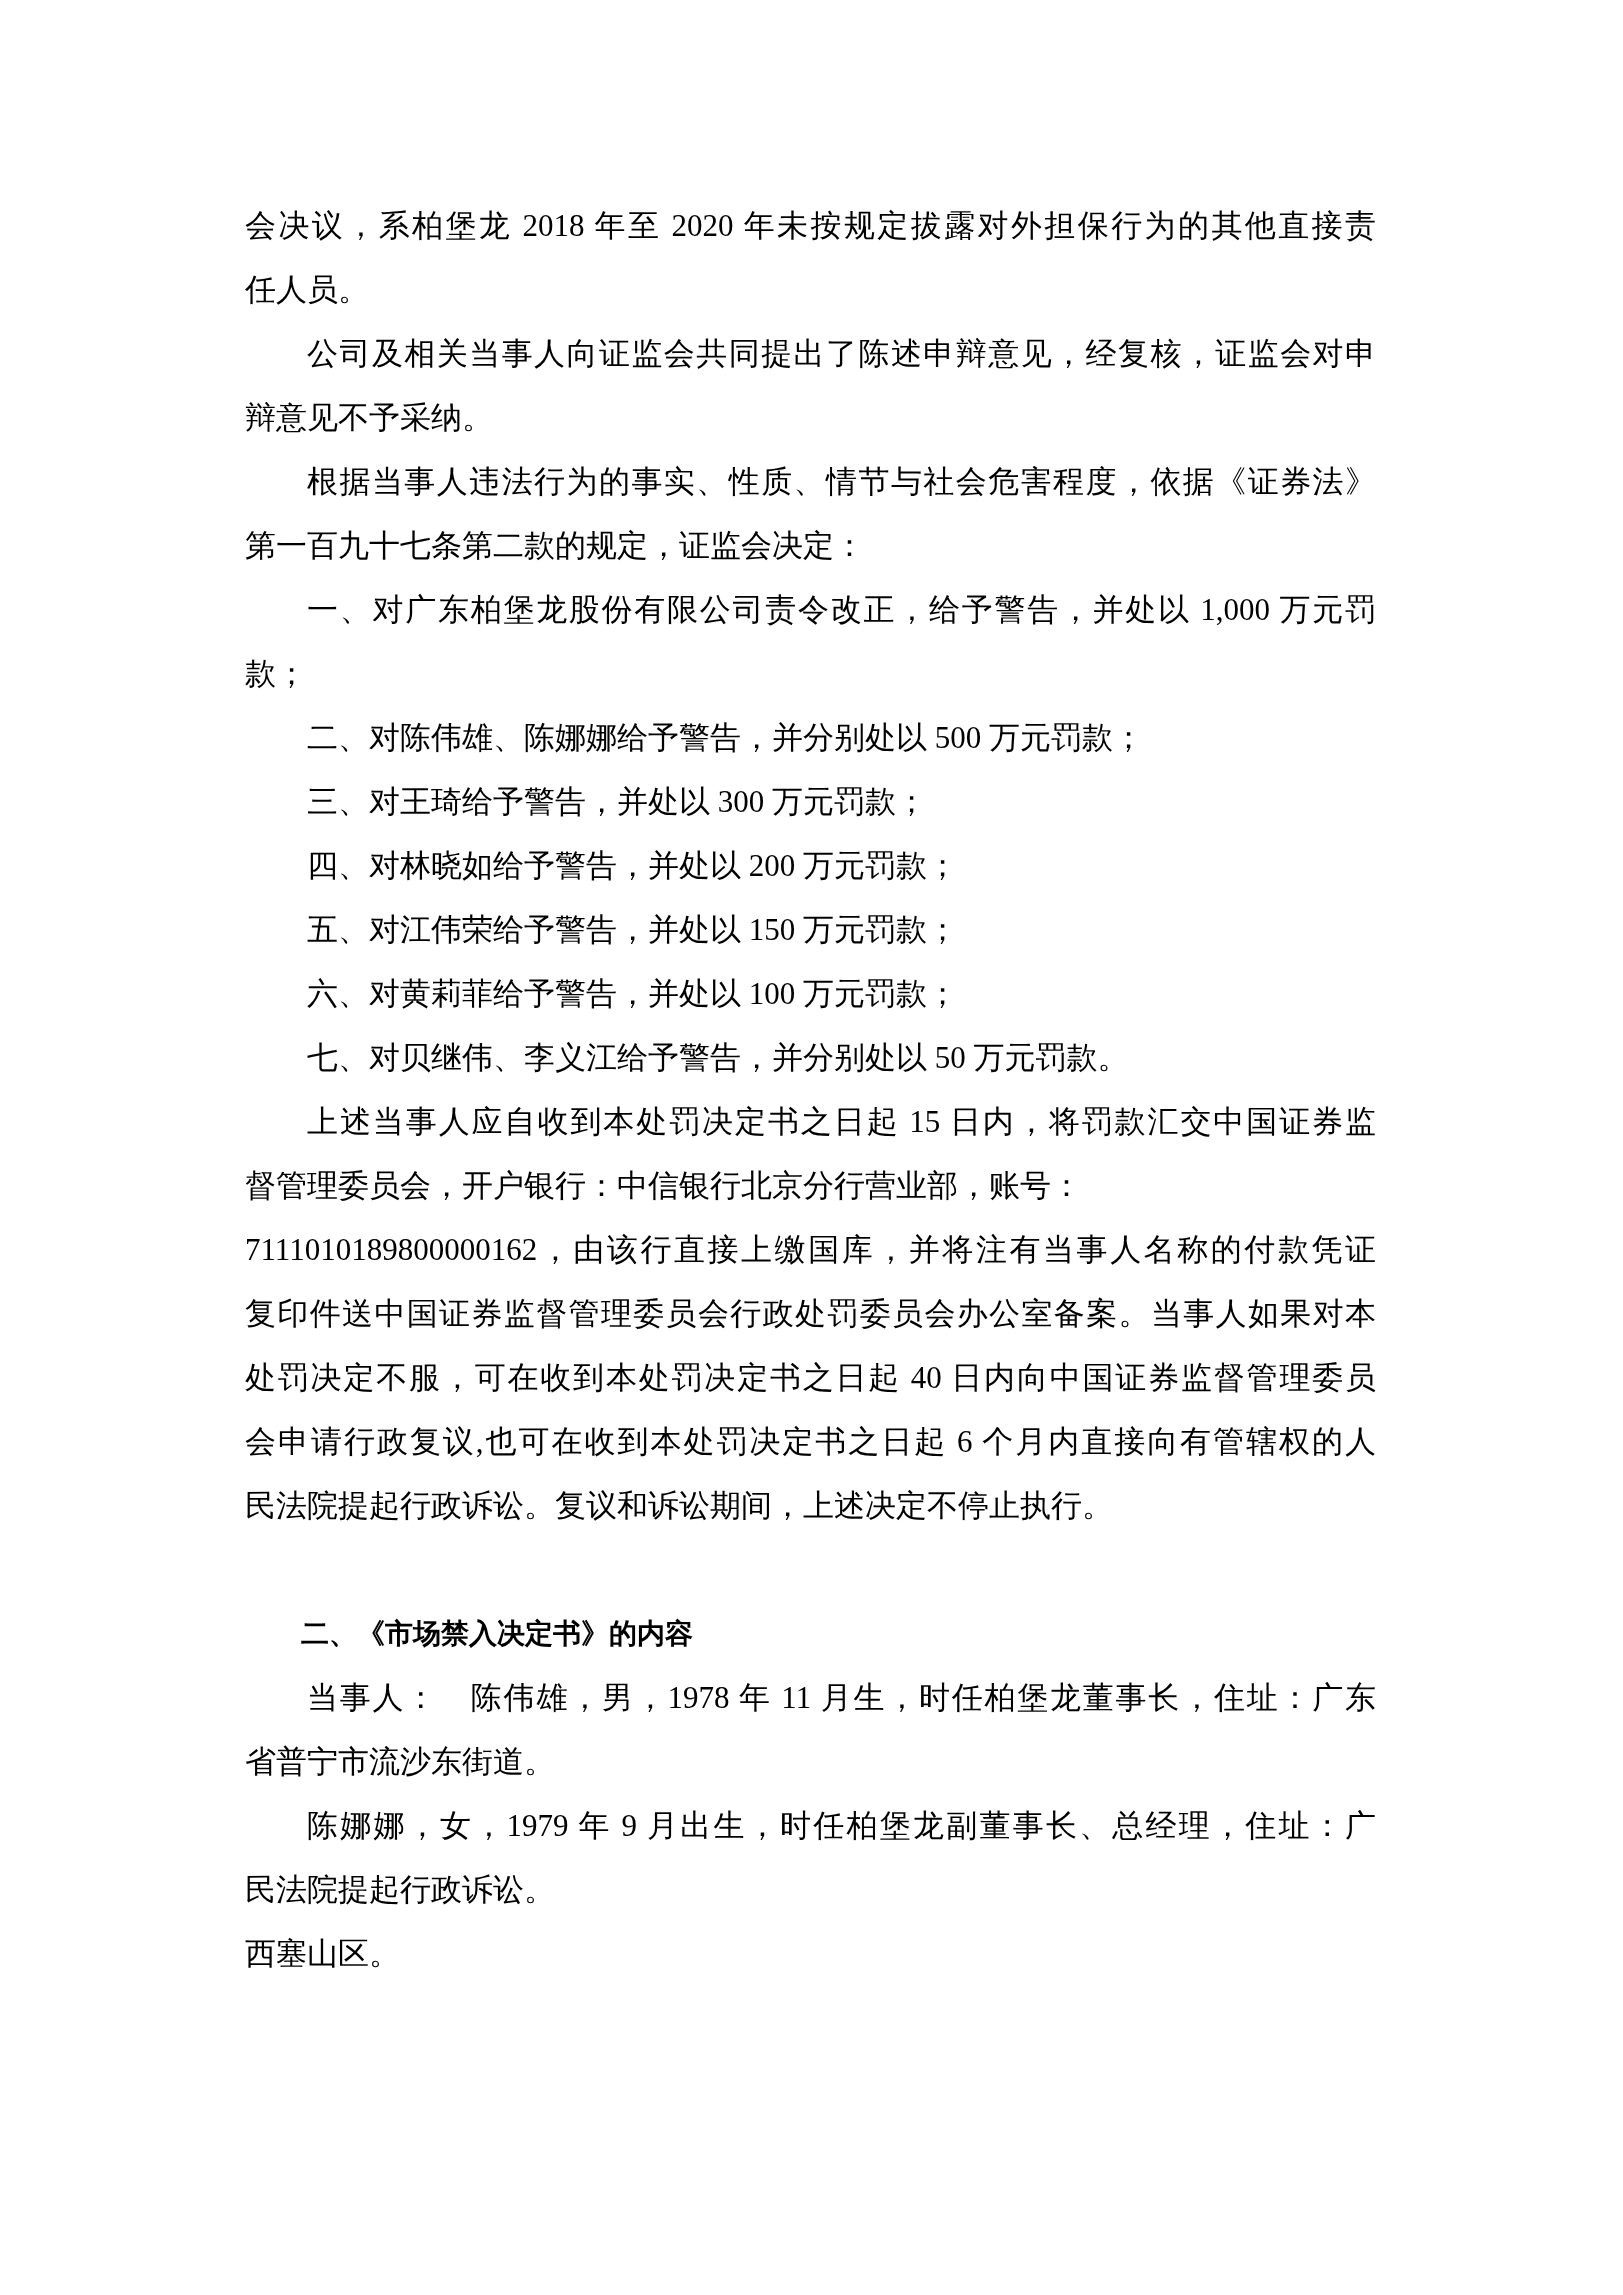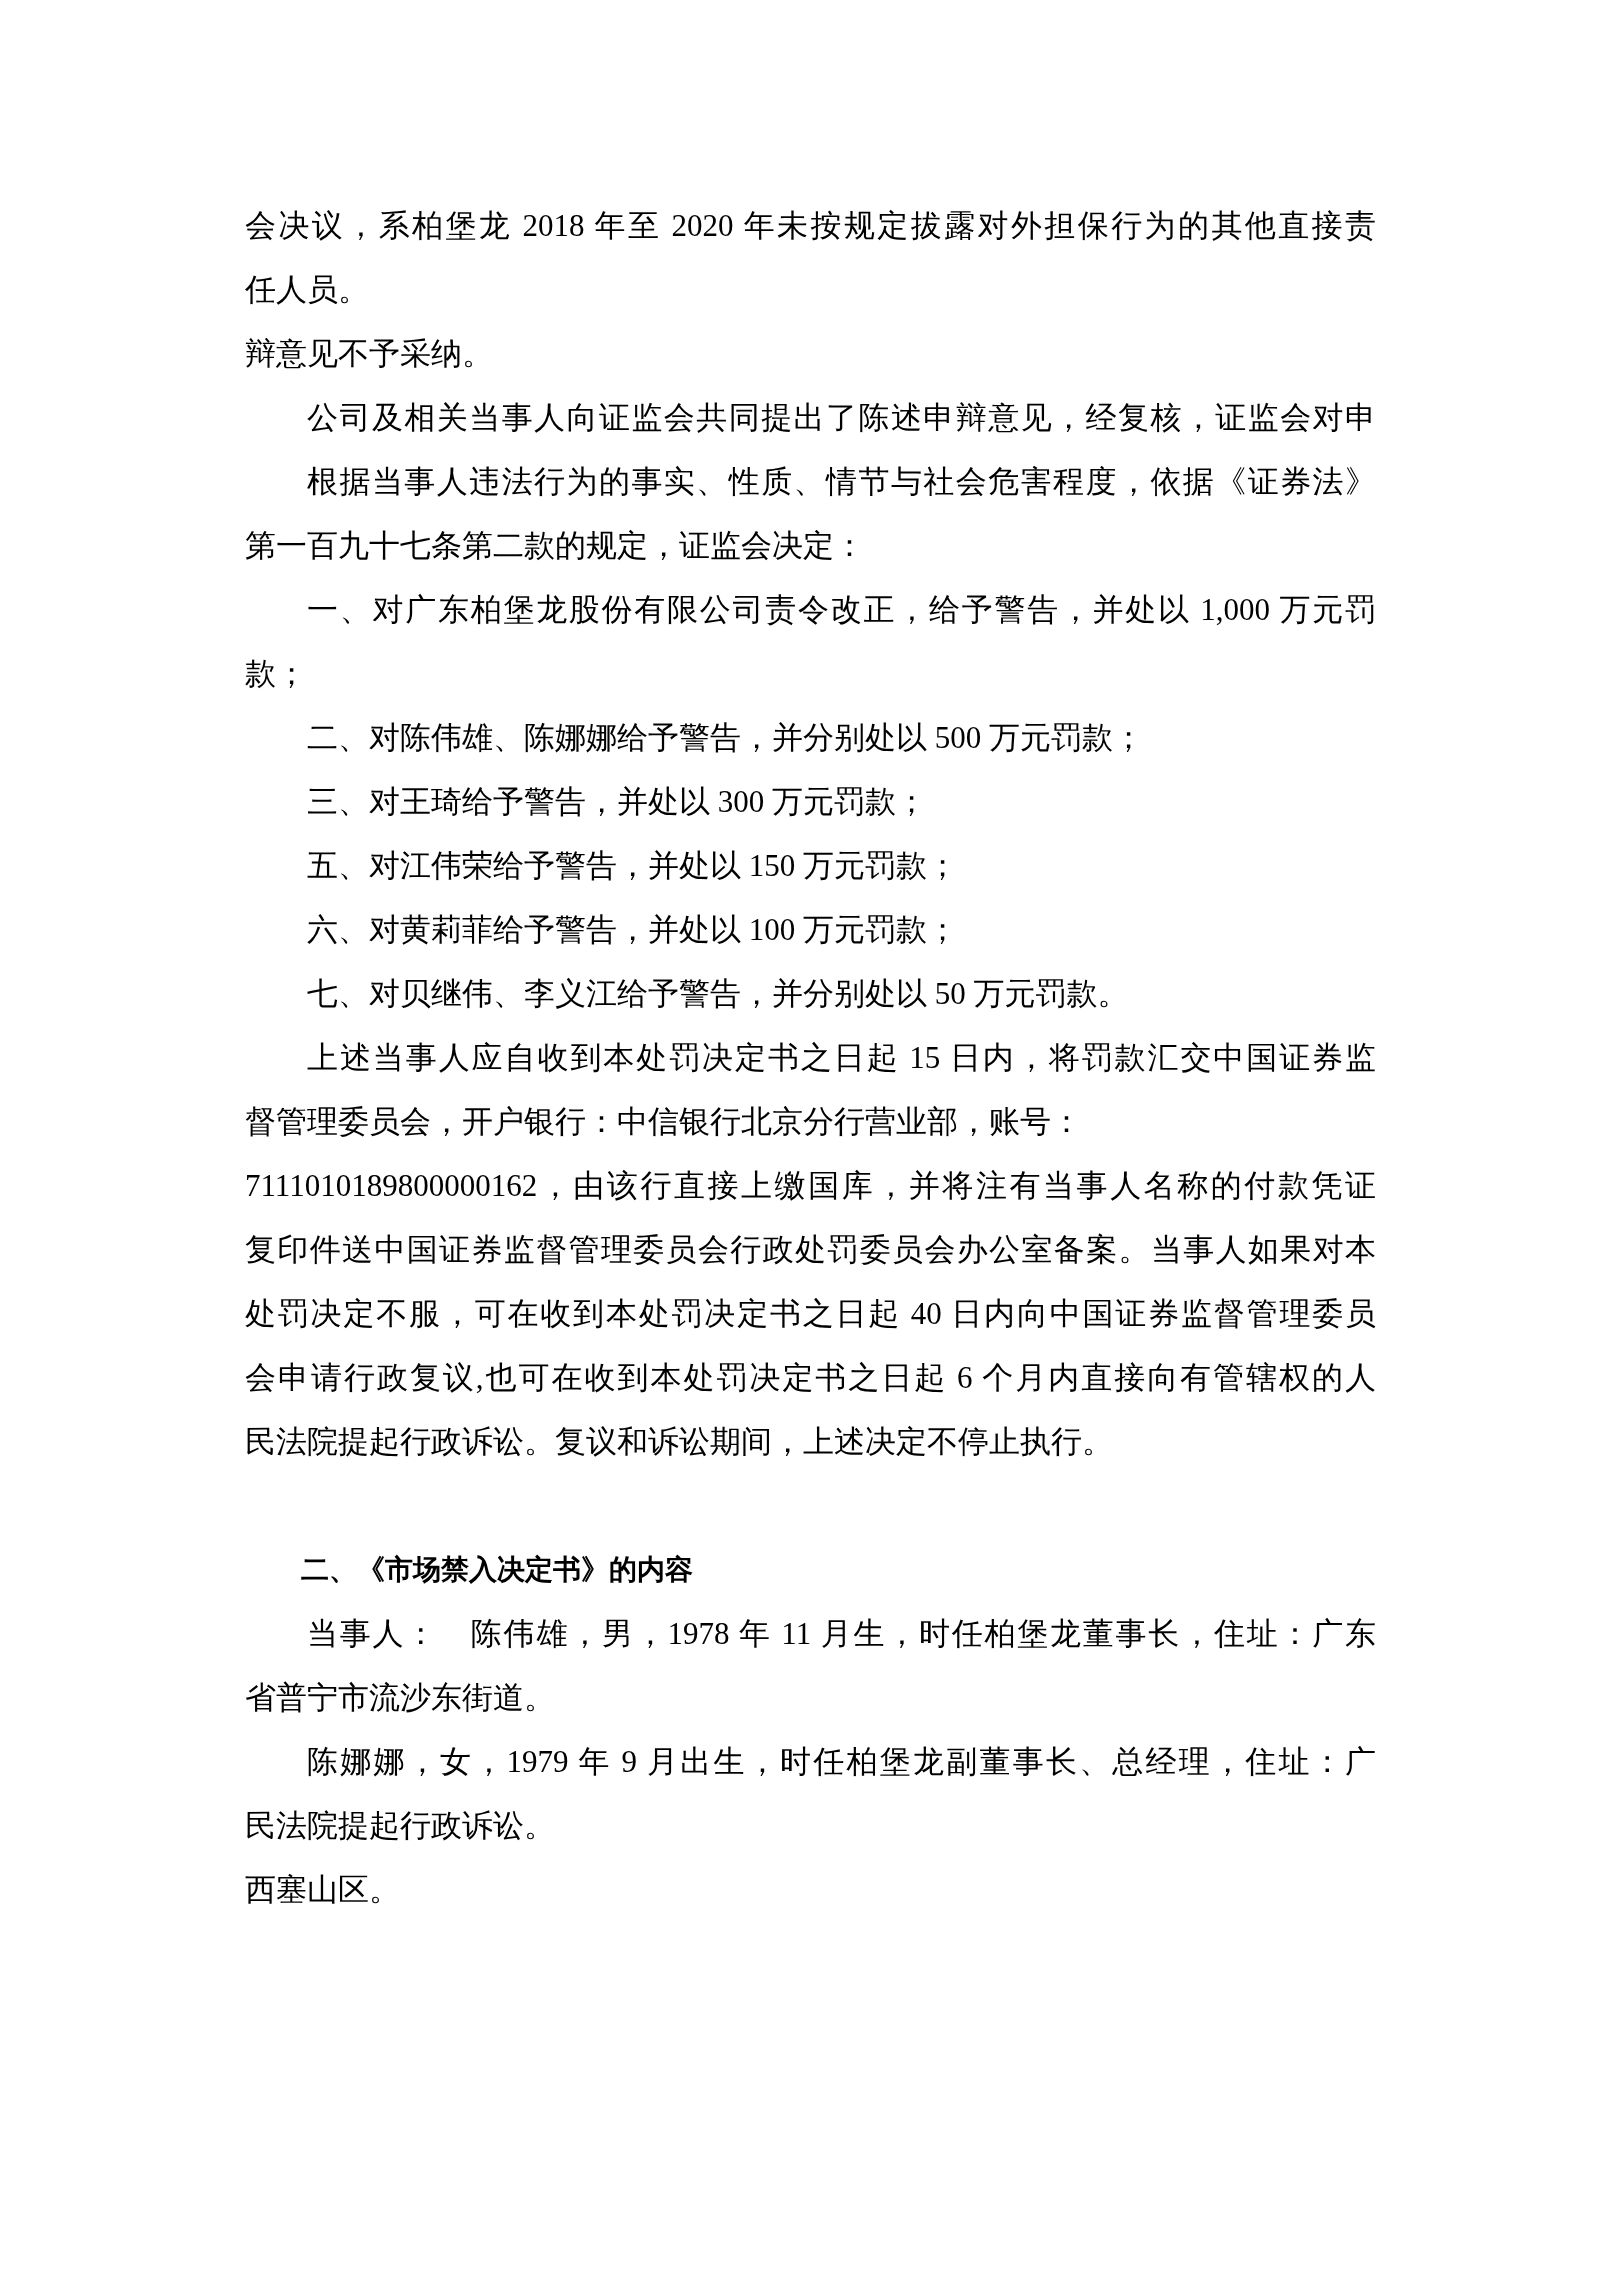--- a/index.html
+++ b/index.html
@@ -51,31 +51,32 @@
 </style>
 </head>
 <body style="background: rgb(255, 255, 255); color: rgb(0, 0, 0);">
 
 <div class="page">
   <div class="text-block">
 
     <div class="line fill">会决议，系柏堡龙 2018 年至 2020 年未按规定拔露对外担保行为的其他直接责</div>
     <div class="line end">任人员。</div>
 
+    <div class="line fill indent">公司及相关当事人向证监会共同提出了陈述申辩意见，经复核，证监会对申</div>
     <div class="line end">辩意见不予采纳。</div>
-    <div class="line fill indent">公司及相关当事人向证监会共同提出了陈述申辩意见，经复核，证监会对申</div>
 
     <div class="line fill indent">根据当事人违法行为的事实、性质、情节与社会危害程度，依据《证券法》</div>
     <div class="line end">第一百九十七条第二款的规定，证监会决定：</div>
 
     <div class="line fill indent">一、对广东柏堡龙股份有限公司责令改正，给予警告，并处以 1,000 万元罚</div>
     <div class="line end">款；</div>
 
     <div class="line end indent">二、对陈伟雄、陈娜娜给予警告，并分别处以 500 万元罚款；</div>
     <div class="line end indent">三、对王琦给予警告，并处以 300 万元罚款；</div>
+    <div class="line end indent">四、对林晓如给予警告，并处以 200 万元罚款；</div>
     <div class="line end indent">五、对江伟荣给予警告，并处以 150 万元罚款；</div>
     <div class="line end indent">六、对黄莉菲给予警告，并处以 100 万元罚款；</div>
     <div class="line end indent">七、对贝继伟、李义江给予警告，并分别处以 50 万元罚款。</div>
 
     <div class="line fill indent">上述当事人应自收到本处罚决定书之日起 15 日内，将罚款汇交中国证券监</div>
     <div class="line end">督管理委员会，开户银行：中信银行北京分行营业部，账号：</div>
     <div class="line fill">7111010189800000162，由该行直接上缴国库，并将注有当事人名称的付款凭证</div>
     <div class="line fill">复印件送中国证券监督管理委员会行政处罚委员会办公室备案。当事人如果对本</div>
     <div class="line fill">处罚决定不服，可在收到本处罚决定书之日起 40 日内向中国证券监督管理委员</div>
     <div class="line fill">会申请行政复议,也可在收到本处罚决定书之日起 6 个月内直接向有管辖权的人</div>

